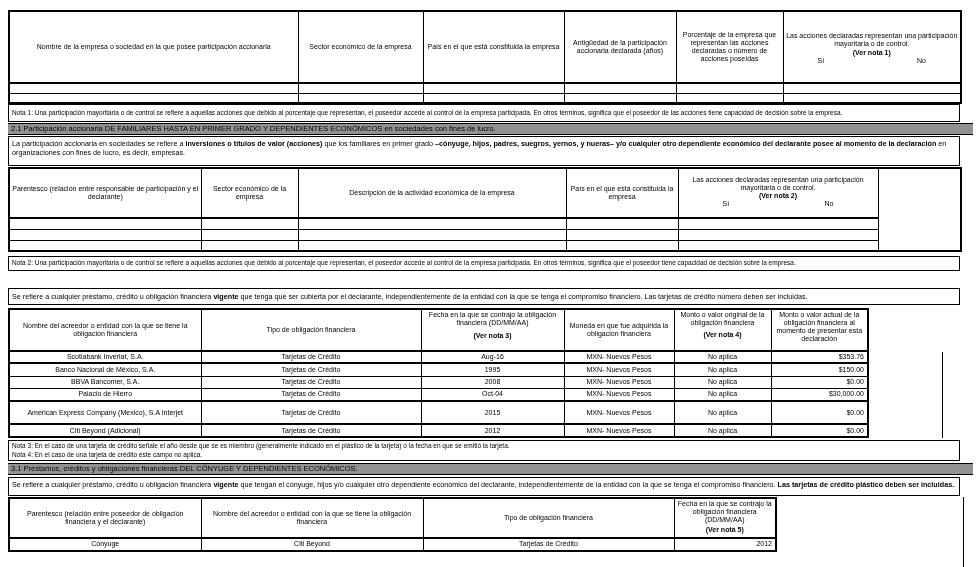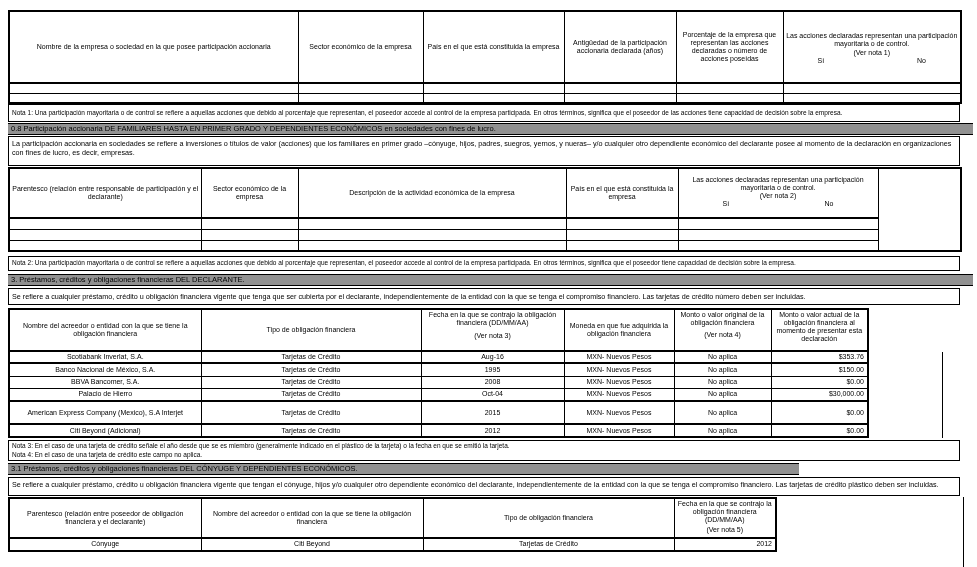--- a/index.html
+++ b/index.html
@@ -11,21 +11,21 @@
   table.t {
     position:absolute; border-collapse:collapse; table-layout:fixed;
     border:2px solid #000; background:#fff;
   }
   table.t td {
     border:1px solid #000; vertical-align:middle; text-align:center;
     font-size:7px; line-height:1.15; padding:1px 2px; overflow:hidden;
   }
   table.t tr.hdr td { border-bottom:2px solid #000; }
   td.thickb { border-bottom:2px solid #000 !important; }
-  .b { font-weight:normal; }
+  .b { font-weight:bold; }
   .majcell { display:flex; flex-direction:column; height:100%; justify-content:flex-start; padding-top:9px; }
   .majcell2 { display:flex; flex-direction:column; height:100%; justify-content:flex-start; padding-top:2px; }
   .yesno { display:flex; justify-content:space-between; margin-top:auto; padding:0 32px 6px 32px; }
   .yesno2 { padding:0 42px 4px 42px; }
   .notebox {
     position:absolute; border:1px solid #000; background:#fff;
     font-size:6.5px; line-height:1.25; padding:2px 3px; display:flex;
     flex-direction:column; justify-content:center; text-align:left;
   }
   .sectionbar {
@@ -91,21 +91,21 @@
           <td></td>
     </tr>
   </tbody>
     </table>
 
   <div class="notebox" style="left:8px; top:104px; width:952px; height:18px;">
     <span>Nota 1: Una participación mayoritaria o de control se refiere a aquellas acciones que debido al porcentaje que representan, el poseedor accede al control de la empresa participada. En otros términos, significa que el poseedor de las acciones tiene capacidad de decisión sobre la empresa.</span>
   </div>
 
   <div class="sectionbar" style="left:8px; top:123px; width:965px; height:12px;">
-    <span>0.8 Participación accionaria DE FAMILIARES HASTA EN PRIMER GRADO Y DEPENDIENTES ECONÓMICOS  en sociedades con fines de lucro.</span>
+    <span>2.1 Participación accionaria DE FAMILIARES HASTA EN PRIMER GRADO Y DEPENDIENTES ECONÓMICOS  en sociedades con fines de lucro.</span>
   </div>
 
   <div class="parabox" style="left:8px; top:136px; width:952px; height:30px;">
     <span>La participación accionaria en sociedades se refiere a </span><span class="b">inversiones o títulos de valor (acciones)</span><span> que los familiares en primer grado </span><span class="b">–cónyuge, hijos, padres, suegros, yernos, y nueras– y/o cualquier otro dependiente económico del declarante posee al momento de la declaración</span><span> en organizaciones con fines de lucro, es decir, empresas.</span>
   </div>
 
   <table class="t" style="left:8px; top:167px; width:952px;">
     <colgroup>
       <col style="width:192px">
         <col style="width:97px">
@@ -153,23 +153,20 @@
           <td></td>
           <td></td>
     </tr>
   </tbody>
     </table>
 
   <div class="notebox" style="left:8px; top:256px; width:952px; height:15px;">
     <span>Nota 2: Una participación mayoritaria o de control se refiere a aquellas acciones que debido al porcentaje que representan, el poseedor accede al control de la empresa participada. En otros términos, significa que el poseedor tiene capacidad de decisión sobre la empresa.</span>
   </div>
 
-  <div class="sectionbar" style="left:8px; top:274px; width:965px; height:12px;">
-    <span>3. Préstamos, créditos y obligaciones financieras DEL DECLARANTE.</span>
-  </div>
 
   <div class="parabox" style="left:8px; top:288px; width:952px; height:17px; display:flex; align-items:center;">
     <span><span>Se refiere a cualquier préstamo, crédito u obligación financiera </span><span class="b">vigente</span><span> que tenga que ser cubierta por el declarante, independientemente de la entidad con la que se tenga el compromiso financiero. Las tarjetas de crédito número deben ser incluidas.</span></span>
   </div>
 
   <table class="t" style="left:8px; top:308px; width:859px;">
     <colgroup>
       <col style="width:192px">
         <col style="width:220px">
         <col style="width:143px">
@@ -243,21 +240,21 @@
   </tbody>
     </table>
 
   <div class="vline" style="left:942px; top:352px; height:86px;"></div>
 
   <div class="notebox" style="left:8px; top:440px; width:952px; height:21px;">
     <span>Nota 3: En el caso de una tarjeta de crédito señale el año desde que se es miembro (generalmente indicado en el plástico de la tarjeta) o la fecha en que se emitió la tarjeta.</span>
     <span>Nota 4: En el caso de una tarjeta de crédito este campo no aplica.</span>
   </div>
 
-  <div class="sectionbar" style="left:8px; top:463px; width:791px; height:12px;">
+  <div class="sectionbar" style="left:8px; top:463px; width:965px; height:12px;">
     <span>3.1 Préstamos, créditos y obligaciones financieras DEL CÓNYUGE Y DEPENDIENTES ECONÓMICOS.</span>
   </div>
 
   <div class="parabox" style="left:8px; top:477px; width:952px; height:19px; line-height:1.25;">
     <span>Se refiere a cualquier préstamo, crédito u obligación financiera </span><span class="b">vigente</span><span> que tengan el cónyuge, hijos y/o cualquier otro dependiente económico del declarante, independientemente de la entidad con la que se tenga el compromiso financiero. </span><span class="b">Las tarjetas de crédito plástico deben ser incluidas.</span>
   </div>
 
   <table class="t" style="left:8px; top:497px; width:767px;">
     <colgroup>
       <col style="width:192px">

